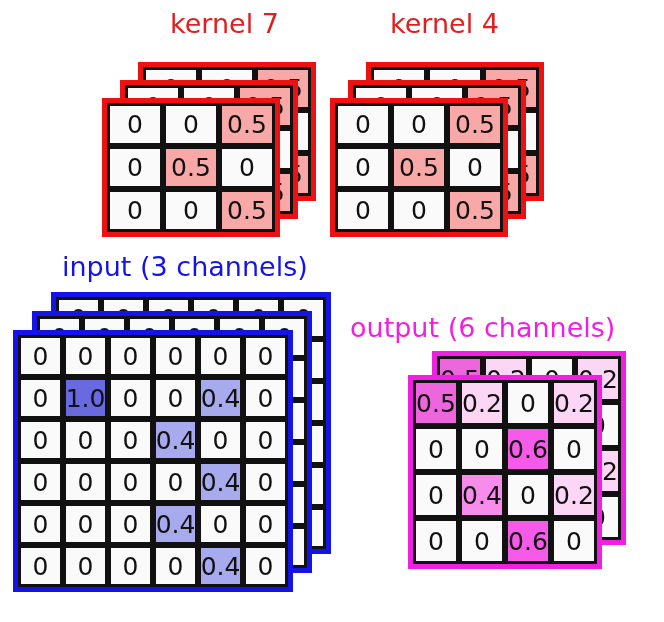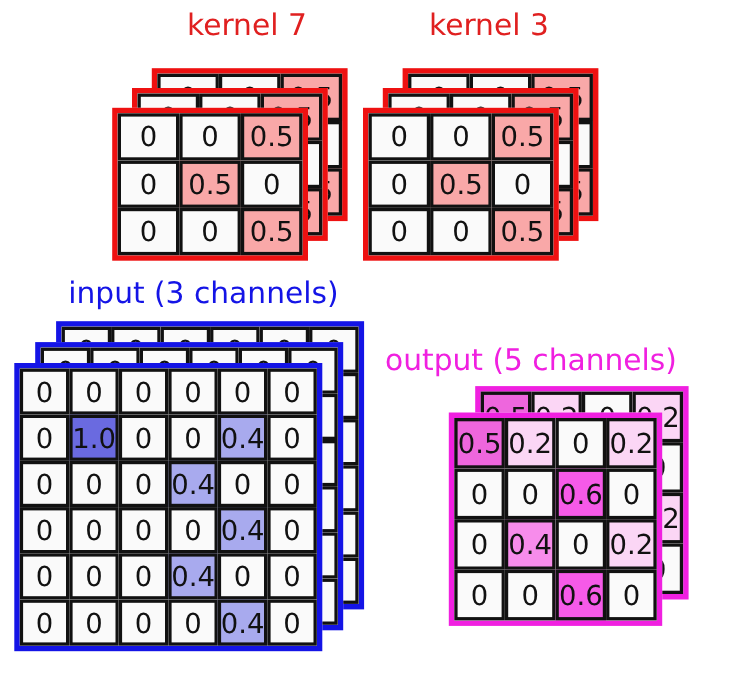--- a/index.html
+++ b/index.html
@@ -89,23 +89,23 @@
 
   .out-l0 { left: 24px; top: 0px;  z-index: 1; }
   .out-l1 { left: 0px;  top: 24px; z-index: 2; }
 
   #outputgrid { left: 408px; top: 351px; width: 240px; height: 230px; }
 </style>
 </head>
 <body>
 
 <div class="label label-kernel1">kernel 7</div>
-<div class="label label-kernel2">kernel 3</div>
+<div class="label label-kernel2">kernel 4</div>
 <div class="label label-input">input (3 channels)</div>
-<div class="label label-output">output (5 channels)</div>
+<div class="label label-output">output (6 channels)</div>
 
 <div class="stack kernel" id="kernel1">
     <div class="layer kernel-l2">
       <div class="cell" style="background: rgb(250, 250, 250);">0</div>
       <div class="cell" style="background: rgb(250, 250, 250);">0</div>
       <div class="cell" style="background: rgb(249, 168, 168);">0.5</div>
       <div class="cell" style="background: rgb(250, 250, 250);">0</div>
       <div class="cell" style="background: rgb(249, 168, 168);">0.5</div>
       <div class="cell" style="background: rgb(250, 250, 250);">0</div>
       <div class="cell" style="background: rgb(250, 250, 250);">0</div>

